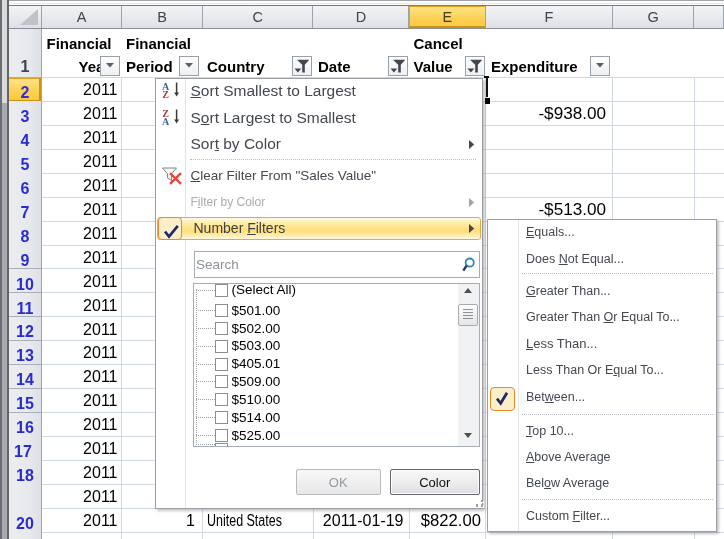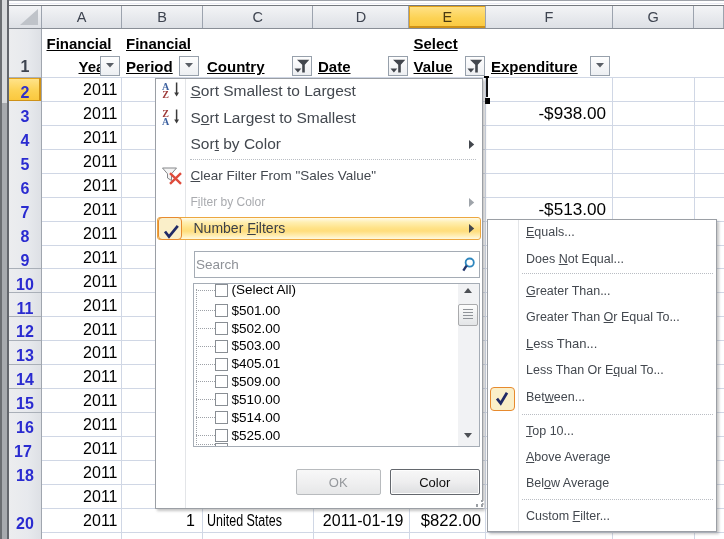--- a/index.html
+++ b/index.html
@@ -2,21 +2,21 @@
 <html><head><meta charset="utf-8"><style>
 html,body{margin:0;padding:0;}
 body{width:724px;height:539px;overflow:hidden;position:relative;font-family:"Liberation Sans",sans-serif;background:#FFFFFF;}
 .a{position:absolute;}
 .hc{position:absolute;display:flex;align-items:center;justify-content:center;background:linear-gradient(180deg,#F3F4F6 0%,#E7E9ED 55%,#DDE0E5 100%);color:#3E4450;font-size:14.5px;}
 .rbg{position:absolute;background:linear-gradient(90deg,#ECEDEF 0%,#E7E9ED 60%,#DDE0E5 100%);}
 .rno{position:absolute;width:32px;text-align:center;color:#2A2BD0;font-size:16px;line-height:16px;font-weight:bold;}
 .gv{position:absolute;width:1px;background:#D0D7E5;}
 .gh{position:absolute;height:1px;background:#D0D7E5;}
 .txt{position:absolute;white-space:nowrap;color:#000;font-size:16px;line-height:16px;}
-.htx{position:absolute;white-space:nowrap;color:#000;font-size:15px;line-height:15px;font-weight:bold;text-decoration:underline;}
+.htx{position:absolute;white-space:nowrap;color:#000;font-size:15px;line-height:15px;font-weight:bold;}
 .mi{position:absolute;white-space:nowrap;color:#43484F;}
 u{text-decoration:underline;}
 </style></head><body>
 <div class="a" style="left:0;top:0;width:9px;height:539px;background:#D8DADC;"></div>
 <div class="a" style="left:0;top:103px;width:9px;height:436px;background:#A7AAAE;"></div>
 <div class="a" style="left:0;top:0;width:2px;height:539px;background:#6B6E72;"></div>
 <div class="a" style="left:7px;top:0;width:2px;height:539px;background:#63666C;"></div>
 <div class="a" style="left:9px;top:0;width:715px;height:5px;background:#FFFFFF;"></div>
 <div class="a" style="left:9px;top:0;width:715px;height:1px;background:#9FA3AA;"></div>
 <div class="a" style="left:9px;top:3px;width:715px;height:1px;background:#E9EBF3;"></div>
@@ -136,21 +136,21 @@
 <div class="gh" style="left:42px;top:459.88px;width:682px;"></div>
 <div class="gh" style="left:42px;top:483.81px;width:682px;"></div>
 <div class="gh" style="left:42px;top:507.74px;width:682px;"></div>
 <div class="gh" style="left:42px;top:531.67px;width:682px;"></div>
 <div class="htx" style="left:46.5px;top:36px;">Financial</div>
 <div class="htx" style="left:46.5px;top:59px;margin-left:32px;">Year</div>
 <div class="htx" style="left:126px;top:36px;">Financial</div>
 <div class="htx" style="left:126px;top:59px;">Period</div>
 <div class="htx" style="left:207px;top:59px;">Country</div>
 <div class="htx" style="left:318px;top:59px;">Date</div>
-<div class="htx" style="left:413.5px;top:36px;">Select</div>
+<div class="htx" style="left:413.5px;top:36px;">Cancel</div>
 <div class="htx" style="left:413.5px;top:59px;">Value</div>
 <div class="htx" style="left:491px;top:59px;">Expenditure</div>
 <div class="a" style="left:100px;top:55.5px;width:20px;height:20px;box-sizing:border-box;border:1px solid #97A0AB;background:linear-gradient(180deg,#FEFEFE 0%,#F4F5F7 60%,#EDEFF2 100%);"></div>
 <svg class="a" style="left:106px;top:63.2px;" width="8" height="5">
     <polygon points="0,0 8,0 4,4.5" fill="#5A5F66"></polygon>
   </svg>
 <div class="a" style="left:179px;top:55.5px;width:20px;height:20px;box-sizing:border-box;border:1px solid #97A0AB;background:linear-gradient(180deg,#FEFEFE 0%,#F4F5F7 60%,#EDEFF2 100%);"></div>
 <svg class="a" style="left:185px;top:63.2px;" width="8" height="5">
     <polygon points="0,0 8,0 4,4.5" fill="#5A5F66"></polygon>
   </svg>

